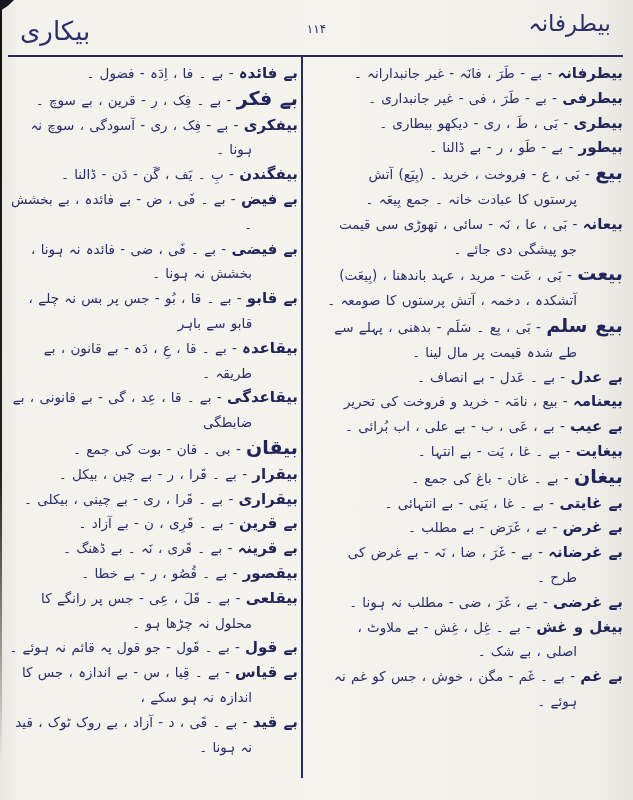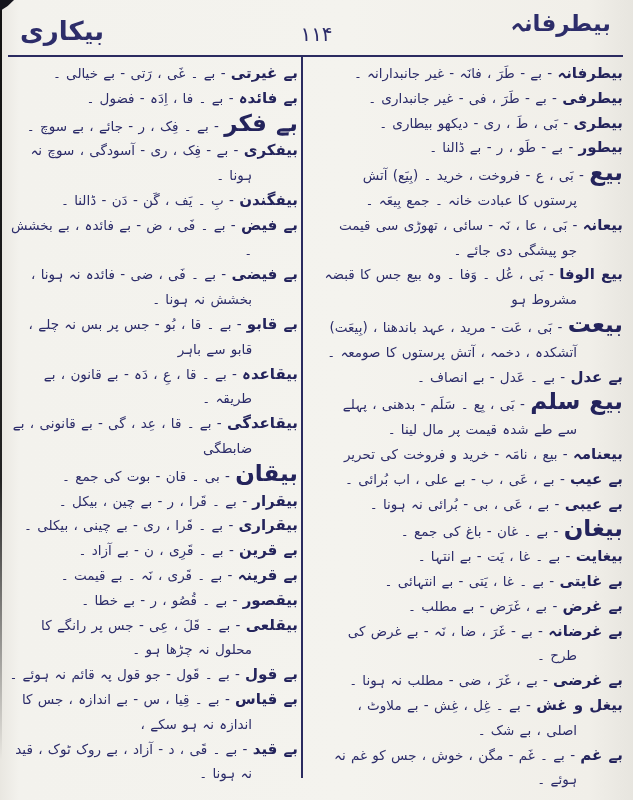--- a/index.html
+++ b/index.html
@@ -12,41 +12,41 @@
     font-family:"DejaVu Sans",sans-serif;
     color:#2d2d6a;
     direction:rtl;
   }
   
   .edge-line{position:absolute;left:0;top:0;width:2px;height:100%;
     background:linear-gradient(#111 0%,#222 60%,rgba(34,34,34,0) 95%);}
   .corner-mark{position:absolute;left:0;top:0;width:14px;height:11px;background:#15151d;
     clip-path:polygon(0 0,100% 0,55% 55%,0 100%);}
   
-  .guide{position:absolute;font-weight:bold;letter-spacing:.5px;text-align:center;}
+  .guide{position:absolute;font-weight:normal;letter-spacing:.5px;text-align:center;}
   .guide.left{left:20px;top:16px;font-size:26px;}
   .guide.right{right:22px;top:10px;font-size:23px;}
   .page-num{position:absolute;left:50%;top:22px;transform:translateX(-50%);
-    font-size:20px;letter-spacing:1px;}
+    font-size:12px;letter-spacing:1px;}
   .rule{position:absolute;left:8px;right:10px;top:55px;height:2px;background:#2b2b60;}
   .divider{position:absolute;left:301px;top:56px;width:2px;height:722px;background:#2b2b60;}
   
   .col{position:absolute;top:61px;direction:rtl;text-align:right;overflow:hidden;}
   .col-right{right:10px;width:300px;height:730px;}
   .col-left{left:5px;width:293px;height:730px;}
   p.entry{
     margin:0;
     font-size:13.5px;
     line-height:24.8px;
     padding-right:3.4em;      
     text-indent:-3.4em;       
     word-spacing:1px;
   }
   p.entry .head{font-weight:bold;font-size:15px;color:#24245c;}
-  p.entry.big .head{font-size:23px;}
+  p.entry.big .head{font-size:19px;}
   p.entry .body{color:#2d2d6a;}
 </style>
 </head>
 <body>
 
 <div class="page">
 
   <div class="edge-line"></div>
   <div class="corner-mark"></div>
 
@@ -59,54 +59,51 @@
   <div class="rule"></div>
   <div class="divider"></div>
 
   <div class="col col-right" id="col-right">
       <p class="entry"><span class="head">بیطرفانہ</span> <span class="body">- بے - طَرَ ، فانَہ - غیر جانبدارانہ ۔</span></p>
       <p class="entry"><span class="head">بیطرفی</span> <span class="body">- بے - طَرَ ، فی - غیر جانبداری ۔</span></p>
       <p class="entry"><span class="head">بیطری</span> <span class="body">- بَی ، طَ ، ری - دیکھو بیطاری ۔</span></p>
       <p class="entry"><span class="head">بیطور</span> <span class="body">- بے - طَو ، ر - بے ڈالنا ۔</span></p>
       <p class="entry big"><span class="head">بیع</span> <span class="body">- بَی ، ع - فروخت ، خرید ۔ (بِیَع) آتش پرستوں کا عبادت خانہ ۔ جمع بِیعَہ ۔</span></p>
       <p class="entry"><span class="head">بیعانہ</span> <span class="body">- بَی ، عا ، نَہ - سائی ، تھوڑی سی قیمت جو پیشگی دی جائے ۔</span></p>
-      <p class="entry"><span class="head">بیع الوفا</span> <span class="body">- بَی ، عُل ۔ وَفا ۔ وہ بیع جس کا قبضہ مشروط ہو</span></p>
       <p class="entry big"><span class="head">بیعت</span> <span class="body">- بَی ، عَت - مرید ، عہد باندھنا ، (بِیعَت) آتشکدہ ، دخمہ ، آتش پرستوں کا صومعہ ۔</span></p>
+      <p class="entry big"><span class="head">بیع سلم</span> <span class="body">- بَی ، بِع ۔ سَلَم - بدھنی ، پہلے سے طے شدہ قیمت پر مال لینا ۔</span></p>
       <p class="entry"><span class="head">بے عدل</span> <span class="body">- بے ۔ عَدل - بے انصاف ۔</span></p>
-      <p class="entry big"><span class="head">بیع سلم</span> <span class="body">- بَی ، بِع ۔ سَلَم - بدھنی ، پہلے سے طے شدہ قیمت پر مال لینا ۔</span></p>
       <p class="entry"><span class="head">بیعنامہ</span> <span class="body">- بیع ، نامَہ - خرید و فروخت کی تحریر</span></p>
       <p class="entry"><span class="head">بے عیب</span> <span class="body">- بے ، عَی ، ب - بے علی ، اب بُرائی ۔</span></p>
-      <p class="entry"><span class="head">بے عیبی</span> <span class="body">- بے ، عَی ، بی - بُرائی نہ ہونا ۔</span></p>
+      <p class="entry"><span class="head">بیغایت</span> <span class="body">- بے ۔ غا ، یَت - بے انتہا ۔</span></p>
       <p class="entry big"><span class="head">بیغان</span> <span class="body">- بے ۔ غان - باغ کی جمع ۔</span></p>
-      <p class="entry"><span class="head">بیغایت</span> <span class="body">- بے ۔ غا ، یَت - بے انتہا ۔</span></p>
       <p class="entry"><span class="head">بے غایتی</span> <span class="body">- بے ۔ غا ، یَتی - بے انتہائی ۔</span></p>
       <p class="entry"><span class="head">بے غرض</span> <span class="body">- بے ، غَرَض - بے مطلب ۔</span></p>
       <p class="entry"><span class="head">بے غرضانہ</span> <span class="body">- بے - غَرَ ، ضا ، نَہ - بے غرض کی طرح ۔</span></p>
       <p class="entry"><span class="head">بے غرضی</span> <span class="body">- بے ، غَرَ ، ضی - مطلب نہ ہونا ۔</span></p>
       <p class="entry"><span class="head">بیغل و غش</span> <span class="body">- بے ۔ غِل ، غِش - بے ملاوٹ ، اصلی ، بے شک ۔</span></p>
       <p class="entry"><span class="head">بے غم</span> <span class="body">- بے ۔ غَم - مگن ، خوش ، جس کو غم نہ ہوئے ۔</span></p>
       <p class="entry"> </p>
     </div>
 
   <div class="col col-left" id="col-left">
-      <p class="entry"><span class="head">بے غیرتی</span> <span class="body">- بے ۔ غَی ، رَتی - بے خیالی ۔</span></p>
       <p class="entry"><span class="head">بے فائدہ</span> <span class="body">- بے ۔ فا ، اِدَہ - فضول ۔</span></p>
-      <p class="entry big"><span class="head">بے فکر</span> <span class="body">- بے ۔ فِک ، ر - جائے ، بے سوچ ۔</span></p>
+      <p class="entry big"><span class="head">بے فکر</span> <span class="body">- بے ۔ فِک ، ر - قرین ، بے سوچ ۔</span></p>
       <p class="entry"><span class="head">بیفکری</span> <span class="body">- بے - فِک ، ری - آسودگی ، سوچ نہ ہونا ۔</span></p>
       <p class="entry"><span class="head">بیفگندن</span> <span class="body">- بِ ۔ یَف ، گَن - دَن - ڈالنا ۔</span></p>
       <p class="entry"><span class="head">بے فیض</span> <span class="body">- بے ۔ فَی ، ض - بے فائدہ ، بے بخشش ۔</span></p>
       <p class="entry"><span class="head">بے فیضی</span> <span class="body">- بے ۔ فَی ، ضی - فائدہ نہ ہونا ، بخشش نہ ہونا ۔</span></p>
       <p class="entry"><span class="head">بے قابو</span> <span class="body">- بے ۔ قا ، بُو - جس پر بس نہ چلے ، قابو سے باہر</span></p>
       <p class="entry"><span class="head">بیقاعدہ</span> <span class="body">- بے ۔ قا ، عِ ، دَہ - بے قانون ، بے طریقہ ۔</span></p>
       <p class="entry"><span class="head">بیقاعدگی</span> <span class="body">- بے ۔ قا ، عِد ، گی - بے قانونی ، بے ضابطگی</span></p>
       <p class="entry big"><span class="head">بیقان</span> <span class="body">- بی ۔ قان - بوت کی جمع ۔</span></p>
       <p class="entry"><span class="head">بیقرار</span> <span class="body">- بے ۔ قَرا ، ر - بے چین ، بیکل ۔</span></p>
       <p class="entry"><span class="head">بیقراری</span> <span class="body">- بے ۔ قَرا ، ری - بے چینی ، بیکلی ۔</span></p>
       <p class="entry"><span class="head">بے قرین</span> <span class="body">- بے ۔ قَرِی ، ن - بے آزاد ۔</span></p>
-      <p class="entry"><span class="head">بے قرینہ</span> <span class="body">- بے ۔ قَری ، نَہ ۔ بے قیمت ۔</span></p>
+      <p class="entry"><span class="head">بے قرینہ</span> <span class="body">- بے ۔ قَری ، نَہ ۔ بے ڈھنگ ۔</span></p>
       <p class="entry"><span class="head">بیقصور</span> <span class="body">- بے ۔ قُصُو ، ر - بے خطا ۔</span></p>
       <p class="entry"><span class="head">بیقلعی</span> <span class="body">- بے ۔ قَلَ ، عِی - جس پر رانگے کا محلول نہ چڑھا ہو ۔</span></p>
       <p class="entry"><span class="head">بے قول</span> <span class="body">- بے ۔ قَول - جو قول پہ قائم نہ ہوئے ۔</span></p>
       <p class="entry"><span class="head">بے قیاس</span> <span class="body">- بے ۔ قِیا ، س - بے اندازہ ، جس کا اندازہ نہ ہو سکے ،</span></p>
       <p class="entry"><span class="head">بے قید</span> <span class="body">- بے ۔ قَی ، د - آزاد ، بے روک ٹوک ، قید نہ ہونا ۔</span></p>
     </div>
 
 </div>
 
 </body></html>

